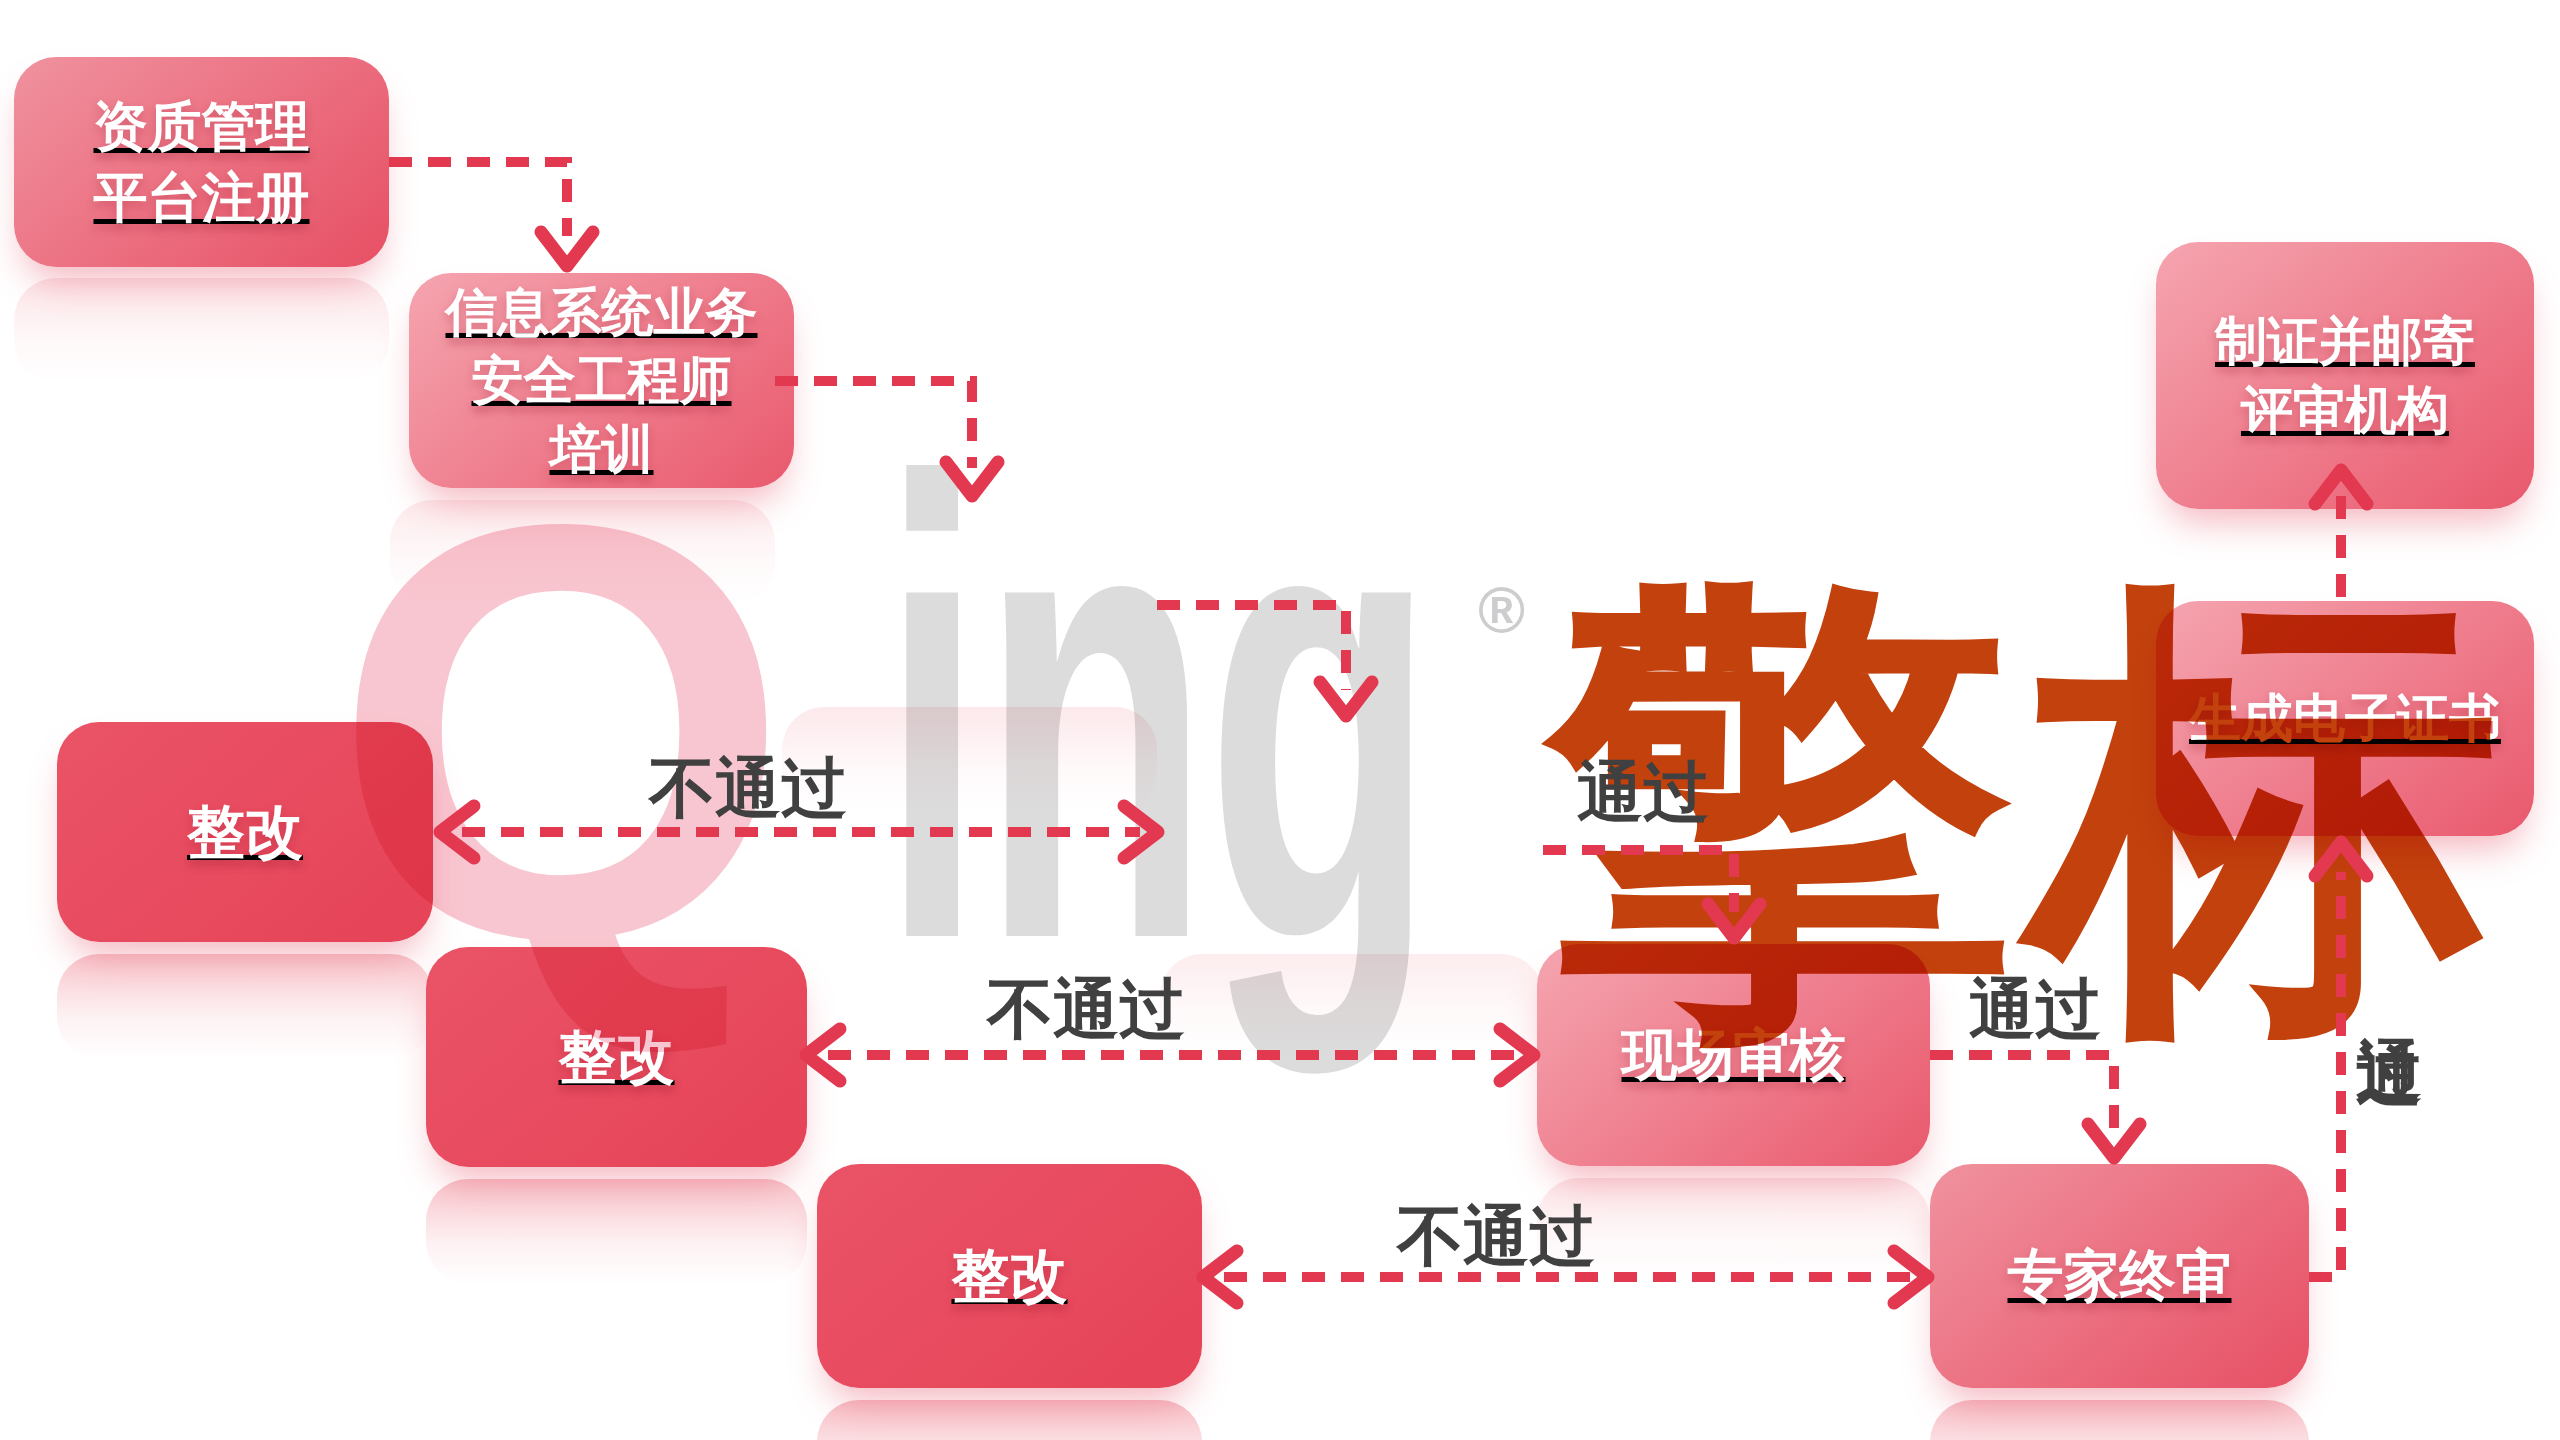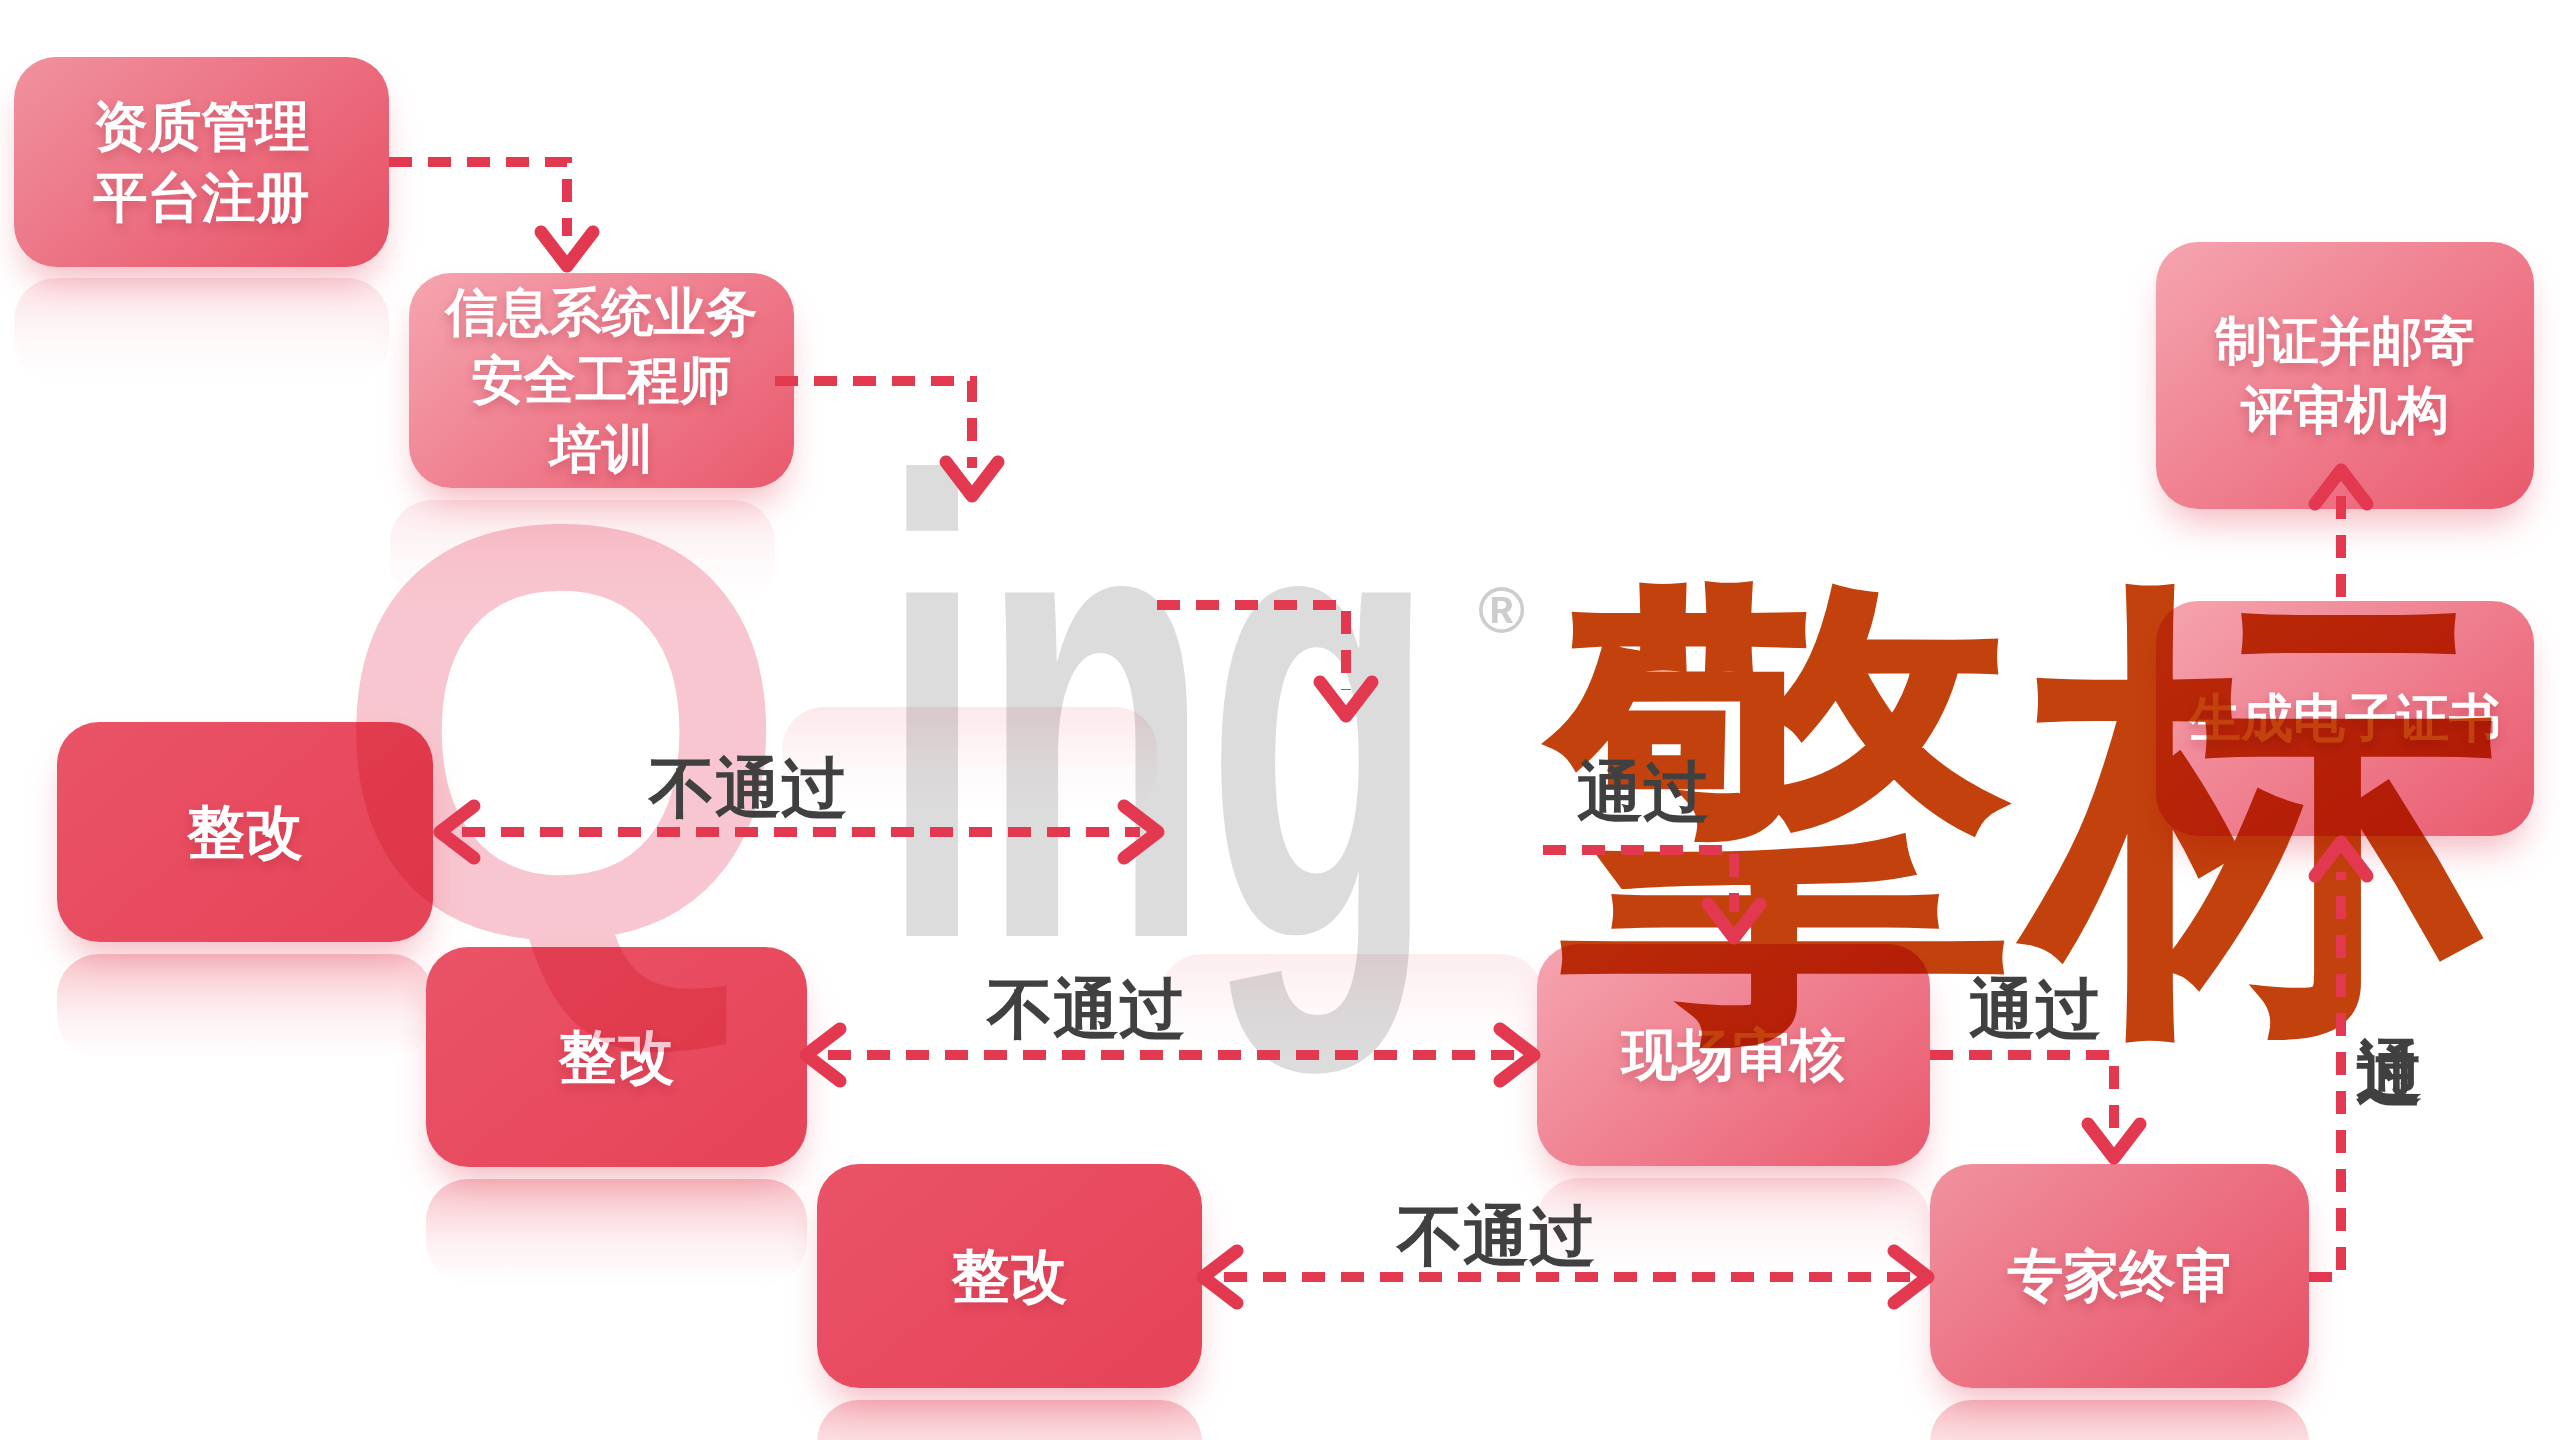--- a/index.html
+++ b/index.html
@@ -2,21 +2,21 @@
 <html><head>
 <meta charset="utf-8">
 <style>
   html,body{margin:0;padding:0;background:#ffffff;}
   body{width:2560px;height:1440px;position:relative;overflow:hidden;
        font-family:"Liberation Sans","DejaVu Sans",sans-serif;}
   .stage{position:absolute;inset:0;width:2560px;height:1440px;}
 
   
   .node{position:absolute;border-radius:42px;display:flex;align-items:center;justify-content:center;
-        box-shadow:0 22px 36px -10px rgba(226,62,88,.38);z-index:2;}
+        box-shadow:0 22px 36px -10px rgba(226,62,88,.38);z-index:2;text-decoration:underline;}
   .node .lbl{color:#ffffff;font-weight:700;text-align:center;white-space:pre-line;
         line-height:1.32;text-shadow:0 5px 10px rgba(160,30,50,.30);}
   .g-light{background:linear-gradient(140deg,#f5a5b0 0%,#e9596d 100%);}
   .g-mid{background:linear-gradient(140deg,#f0929f 0%,#e74f64 100%);}
   .g-doc{background:linear-gradient(140deg,#f08f9c 0%,#e4495e 100%);}
   .g-deep{background:linear-gradient(140deg,#ea5367 0%,#e64357 100%);}
 
   .fs54{font-size:54px;} .fs52{font-size:52px;} .fs58{font-size:58px;} .fs56{font-size:56px;}
 
   

